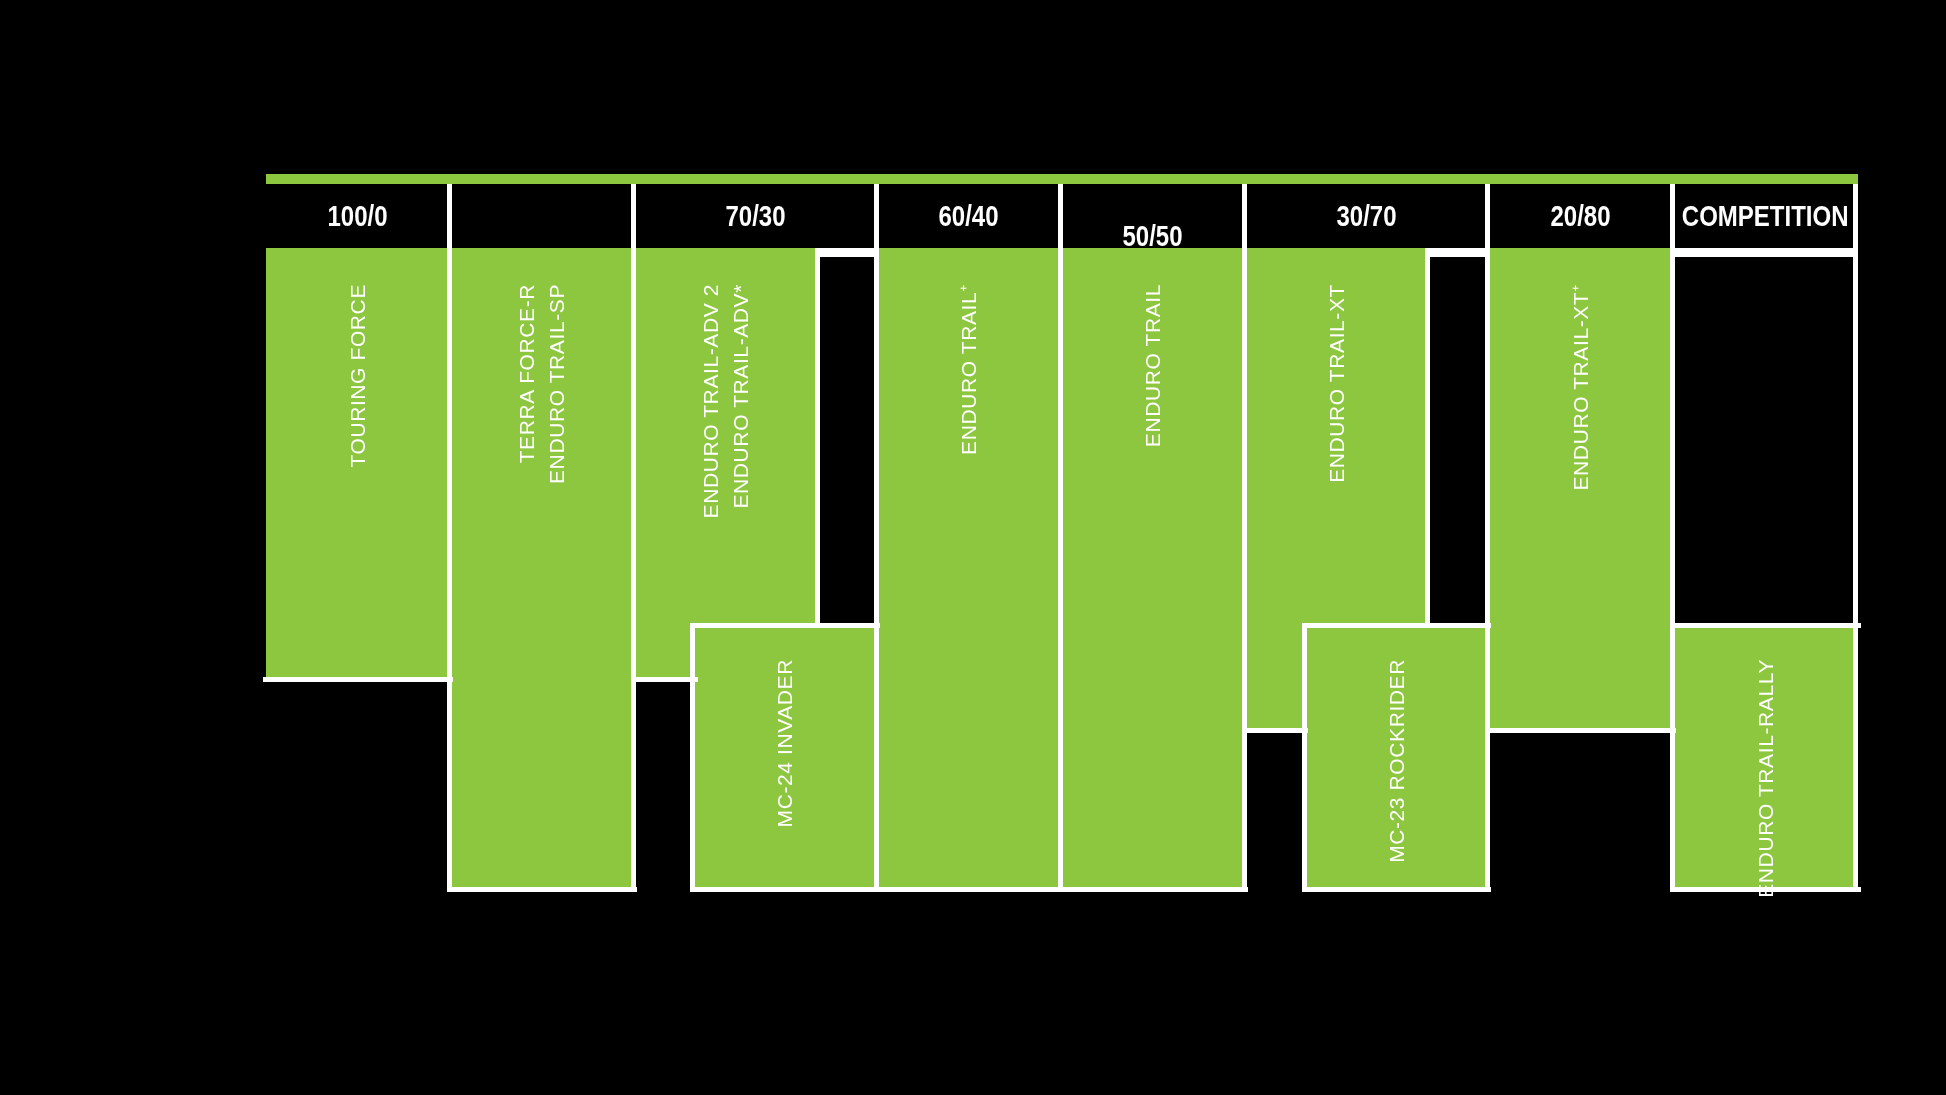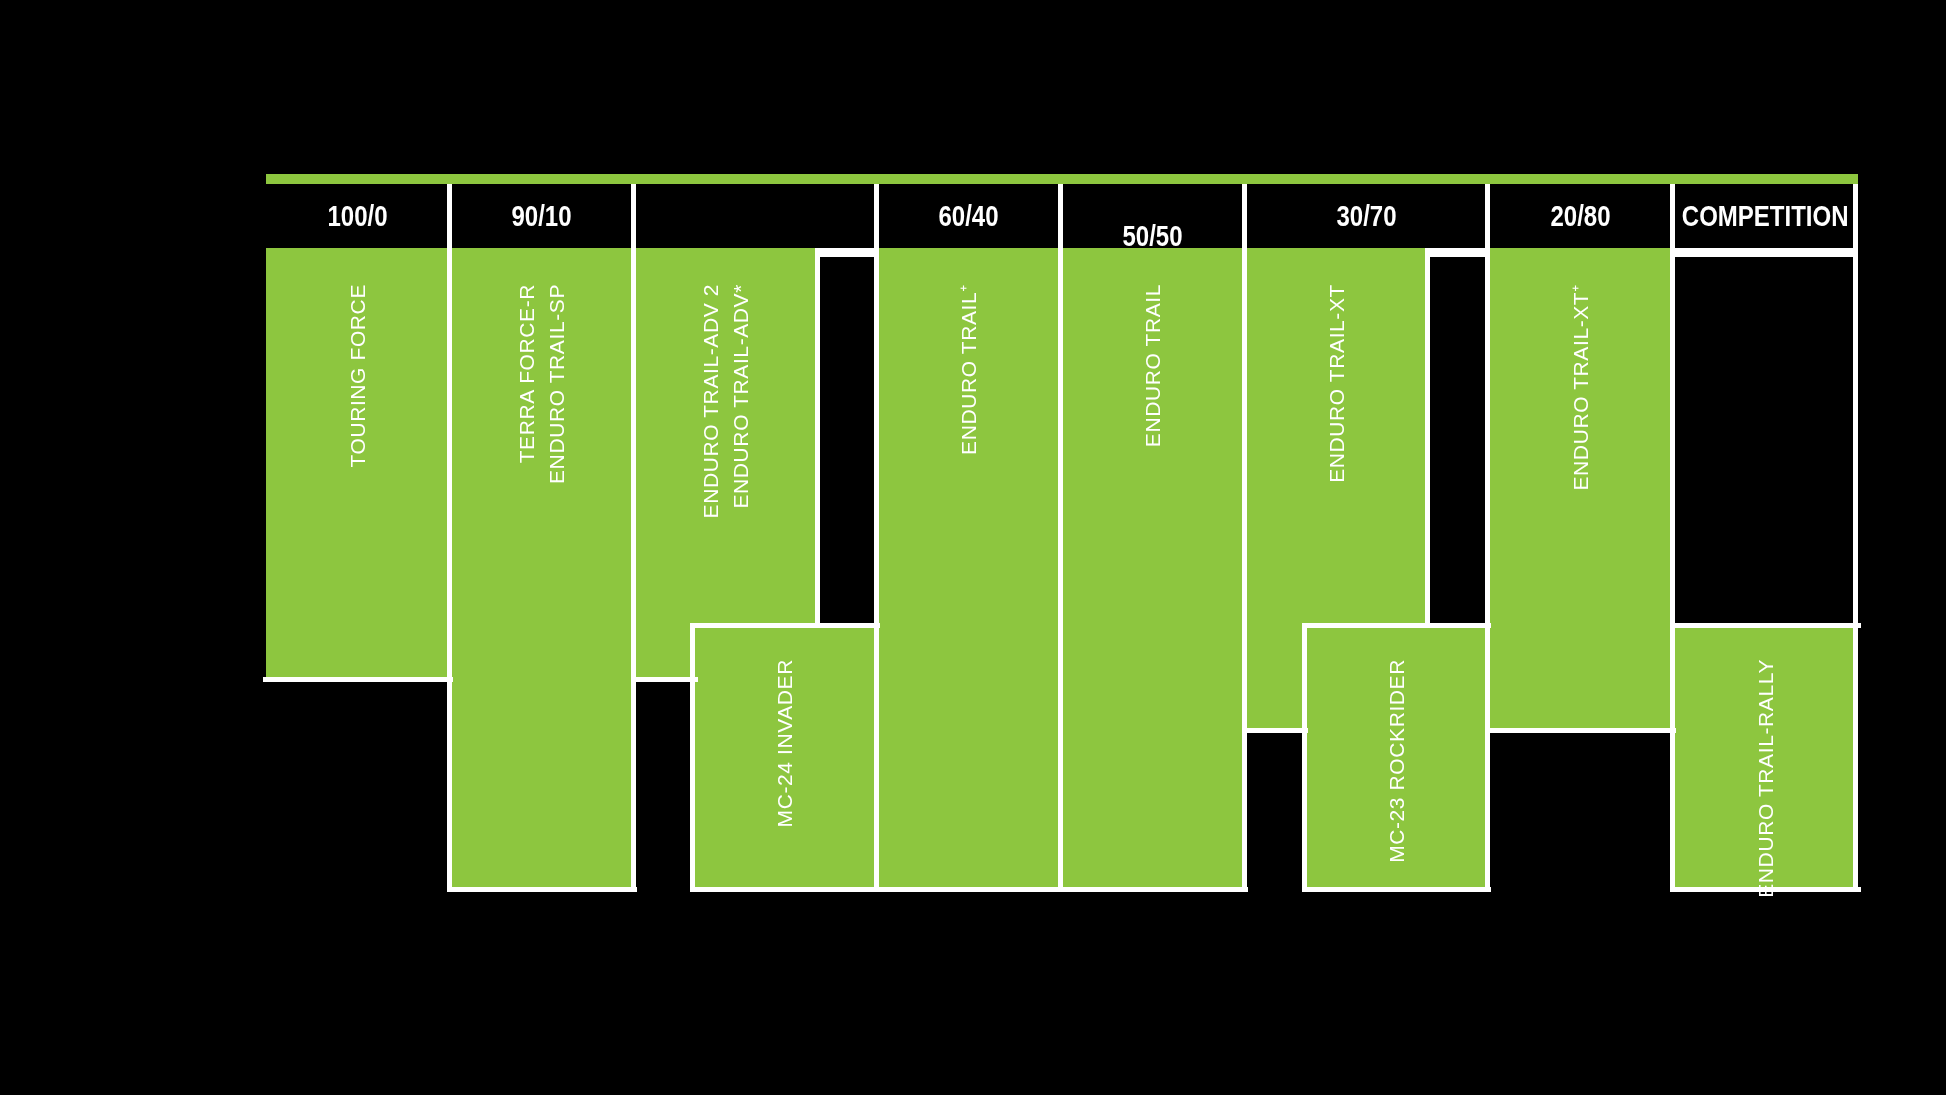--- a/index.html
+++ b/index.html
@@ -29,22 +29,22 @@
 </head>
 <body>
 
 <div class="stage">
 
   <div class="topbar"></div>
 
   <div class="hcell" style="left:266px;width:184px;">
       <span>100/0</span>
     </div>
-  <div class="hcell" style="left:450px;width:184px;">
-      <span>90/10</span>
+  <div class="hcell" style="left:634px;width:243px;">
+      <span>70/30</span>
     </div>
   <div class="hcell" style="left:877px;width:184px;">
       <span>60/40</span>
     </div>
   <div class="hcell" style="left:1061px;width:184px;margin-top:20px;">
       <span>50/50</span>
     </div>
   <div class="hcell" style="left:1245px;width:243px;">
       <span>30/70</span>
     </div>

